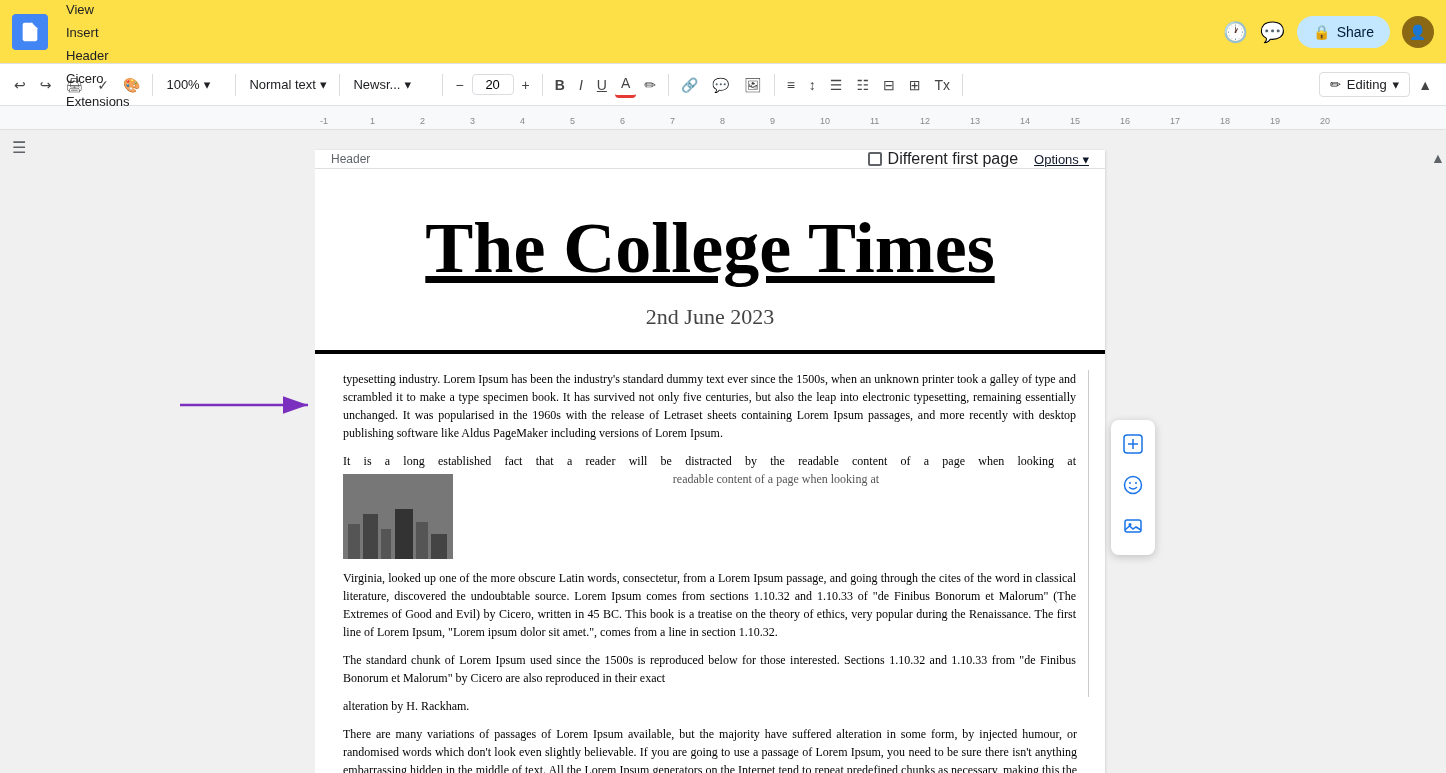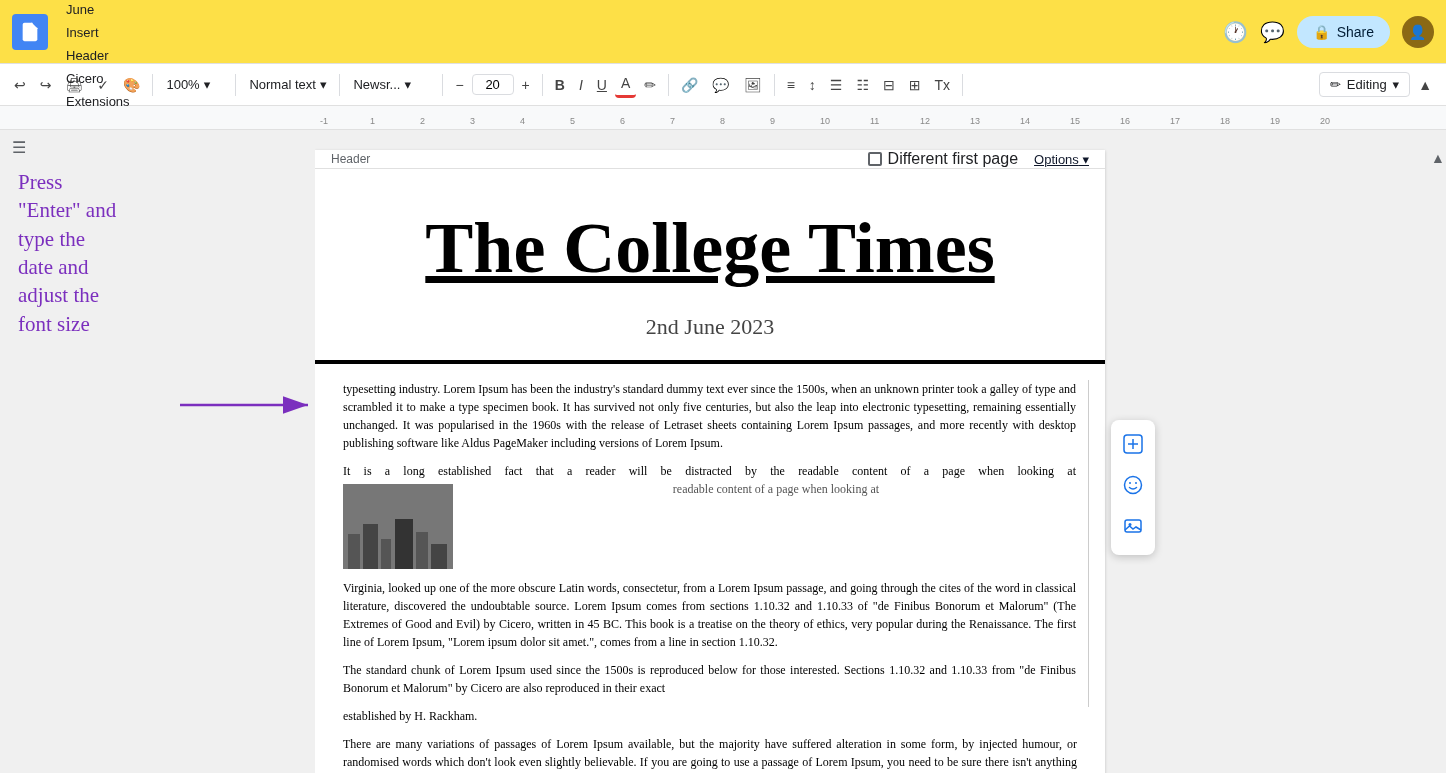--- a/index.html
+++ b/index.html
@@ -135,21 +135,21 @@
       font-family: 'Times New Roman', serif;
       color: #000;
       line-height: 1.1;
       text-decoration: underline;
       text-underline-offset: 4px;
     }
     .newspaper-date {
       font-size: 22px;
       font-family: 'Times New Roman', serif;
       color: #444;
-      margin-top: 26px;
+      margin-top: 16px;
     }
 
     
     .columns {
       display: flex;
       gap: 0;
       padding: 16px;
       font-family: 'Times New Roman', serif;
       font-size: 12px;
       line-height: 1.5;
@@ -218,21 +218,21 @@
       <span class="star-icon">☆</span>
       <span class="folder-icon">📁</span>
       <span class="saved-text">
         <span style="font-size:16px;">☁</span>
         <span>Saved to Drive</span>
       </span>
     </div>
     <div class="menu-bar">
       <span class="menu-item">File</span>
       <span class="menu-item">Edit</span>
-      <span class="menu-item">June</span>
+      <span class="menu-item">View</span>
       <span class="menu-item">Insert</span>
       <span class="menu-item">Header</span>
       <span class="menu-item">Cicero</span>
       <span class="menu-item">Extensions</span>
       <span class="menu-item">Help</span>
     </div>
   </div>
   <div class="top-right">
     <button class="history-btn">🕐</button>
     <button class="chat-btn">💬</button>
@@ -337,26 +337,20 @@
 
     <svg class="sidebar-svg" viewBox="0 0 315 643" xmlns="http://www.w3.org/2000/svg">
       <defs>
         <marker id="arrowhead" markerWidth="10" markerHeight="7" refX="10" refY="3.5" orient="auto">
           <polygon points="0 0, 10 3.5, 0 7" fill="#7b2fbe"></polygon>
         </marker>
       </defs>
       <line x1="180" y1="275" x2="308" y2="275" stroke="#7b2fbe" stroke-width="2.5" marker-end="url(#arrowhead)"></line>
     </svg>
 
-    <div class="annotation" style="font-family: 'Comic Sans MS', cursive; color: #7b2fbe; font-size: 21px; line-height: 1.35; position: absolute; top: 38px; left: 18px; white-space: pre-line;">Press
-"Enter" and
-type the
-date and
-adjust the
-font size</div>
   </div>
 
   <div class="doc-scroll">
     <div style="position:relative;">
       <div class="doc-page">
 
         <div class="doc-header-bar">
           <span>Header</span>
           <div style="display:flex;align-items:center;gap:16px;">
             <div class="diff-first-page">
@@ -394,21 +388,21 @@
                   <rect x="88" y="60" width="16" height="25" fill="#444"></rect>
                 </svg>
               </span>
             </p>
           </div>
           <div class="col">
             <p>Virginia, looked up one of the more obscure Latin words, consectetur, from a Lorem Ipsum passage, and going through the cites of the word in classical literature, discovered the undoubtable source. Lorem Ipsum comes from sections 1.10.32 and 1.10.33 of "de Finibus Bonorum et Malorum" (The Extremes of Good and Evil) by Cicero, written in 45 BC. This book is a treatise on the theory of ethics, very popular during the Renaissance. The first line of Lorem Ipsum, "Lorem ipsum dolor sit amet.", comes from a line in section 1.10.32.</p>
             <p>The standard chunk of Lorem Ipsum used since the 1500s is reproduced below for those interested. Sections 1.10.32 and 1.10.33 from "de Finibus Bonorum et Malorum" by Cicero are also reproduced in their exact</p>
           </div>
           <div class="col">
-            <p>established by H. Rackham.</p>
+            <p>alteration by H. Rackham.</p>
             <p>There are many variations of passages of Lorem Ipsum available, but the majority have suffered alteration in some form, by injected humour, or randomised words which don't look even slightly believable. If you are going to use a passage of Lorem Ipsum, you need to be sure there isn't anything embarrassing hidden in the middle of text. All the Lorem Ipsum generators on the Internet tend to repeat predefined chunks as necessary, making this the first true generator on the Internet. It uses a dictionary of over 200 Latin words, combined with a handful of model sentence structures, to generate Lorem Ipsum which looks reasonable. The generated Lorem Ipsum is therefore always free from</p>
           </div>
         </div>
 
         <div class="side-tools">
           <button class="side-tool-btn">
             <svg width="20" height="20" viewBox="0 0 20 20">
                 <rect x="1" y="1" width="18" height="18" rx="3" fill="none" stroke="#1a73e8" stroke-width="1.5"></rect>
                 <line x1="10" y1="5" x2="10" y2="15" stroke="#1a73e8" stroke-width="1.5"></line>
                 <line x1="5" y1="10" x2="15" y2="10" stroke="#1a73e8" stroke-width="1.5"></line>

